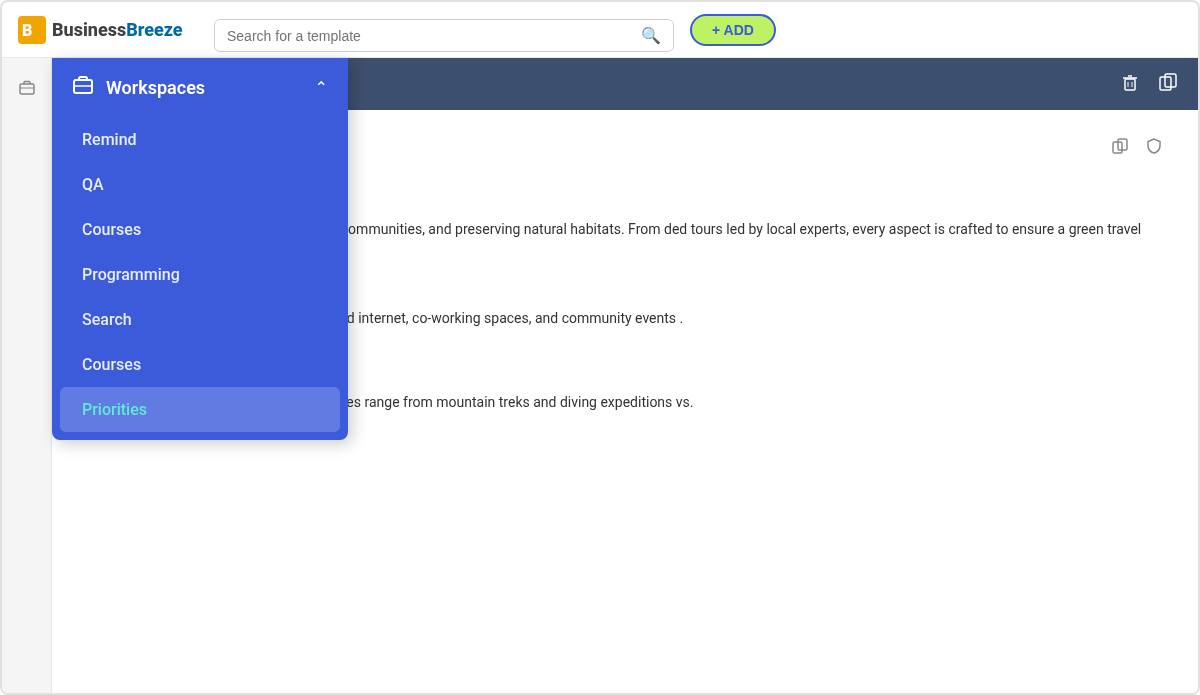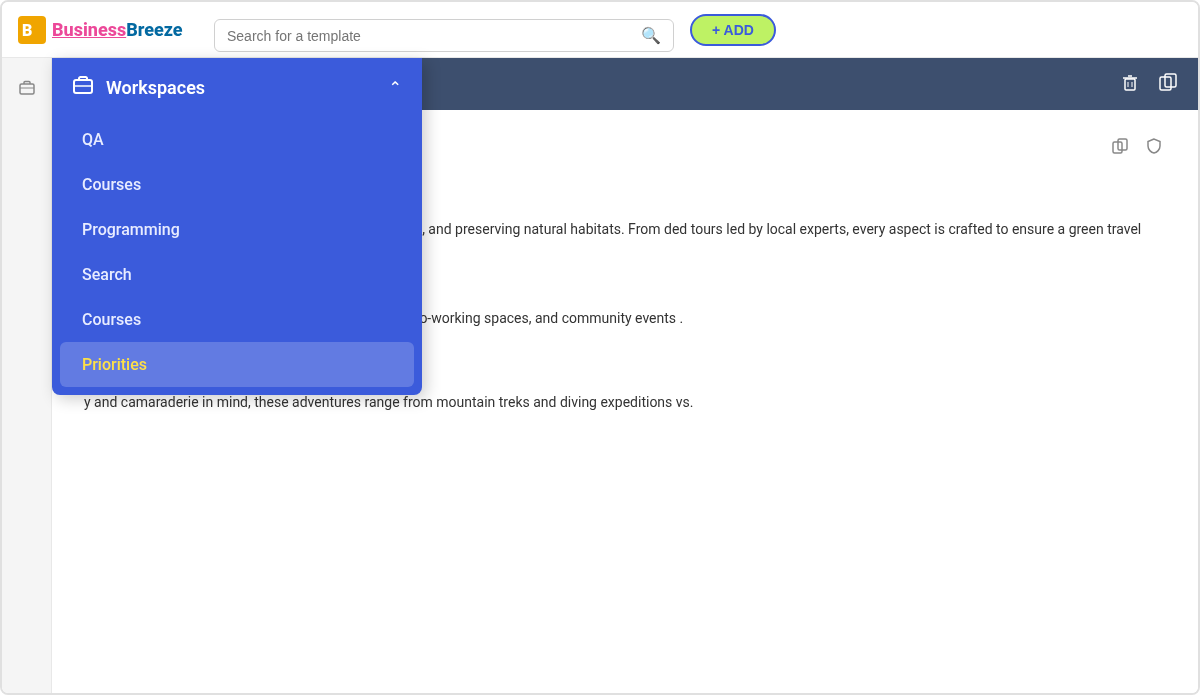--- a/index.html
+++ b/index.html
@@ -30,21 +30,21 @@
       gap: 6px;
       font-weight: 800;
       font-size: 18px;
       color: #1a1a2e;
       min-width: 180px;
     }
     .logo-icon {
       width: 28px;
       height: 28px;
     }
-    .logo-business { color: #ec4899; text-decoration: underline; }
+    .logo-business { color: #404040; }
     .logo-breeze { color: #0369a1; }
     .search-bar {
       display: flex;
       align-items: center;
       border: 1px solid #d0d0d0;
       border-radius: 6px;
       padding: 6px 12px;
       flex: 1;
       max-width: 460px;
       background: #fff;
@@ -103,21 +103,21 @@
       cursor: pointer;
       color: #888;
       font-size: 16px;
     }
 
     
     .workspaces-menu {
       position: absolute;
       left: 50px;
       top: 56px;
-      width: 370px;
+      width: 296px;
       background: #3b5bdb;
       border-radius: 0 0 8px 8px;
       z-index: 100;
       padding-bottom: 8px;
       box-shadow: 4px 4px 16px rgba(0,0,0,0.2);
     }
     .workspaces-header {
       display: flex;
       align-items: center;
       padding: 16px 20px;
@@ -142,21 +142,21 @@
       padding: 13px 22px;
       color: #e8ecff;
       font-size: 16px;
       font-weight: 500;
       cursor: pointer;
       border-radius: 6px;
       margin: 0 8px;
     }
     .menu-item.active {
       background: rgba(255,255,255,0.2);
-      color: #fde047;
+      color: #5eead4;
     }
 
     
     .content-area {
       flex: 1;
       display: flex;
       flex-direction: column;
       overflow: hidden;
     }
 
@@ -262,20 +262,21 @@
         <svg width="22" height="22" viewBox="0 0 22 22" fill="none">
           <rect x="2" y="6" width="18" height="13" rx="2" stroke="white" stroke-width="2" fill="none"></rect>
           <path d="M7 6V4.5C7 3.7 7.7 3 8.5 3h5c.8 0 1.5.7 1.5 1.5V6" stroke="white" stroke-width="2" fill="none"></path>
           <line x1="2" y1="12" x2="20" y2="12" stroke="white" stroke-width="1.5"></line>
         </svg>
       </span>
       <span class="workspaces-header-title">Workspaces</span>
       <span class="workspaces-chevron">⌃</span>
     </div>
 
+    <div class="menu-item">Remind</div>
     <div class="menu-item">QA</div>
     <div class="menu-item">Courses</div>
     <div class="menu-item">Programming</div>
     <div class="menu-item">Search</div>
     <div class="menu-item">Courses</div>
     <div class="menu-item active">Priorities</div>
   </div>
 
   <div class="content-area">
 

